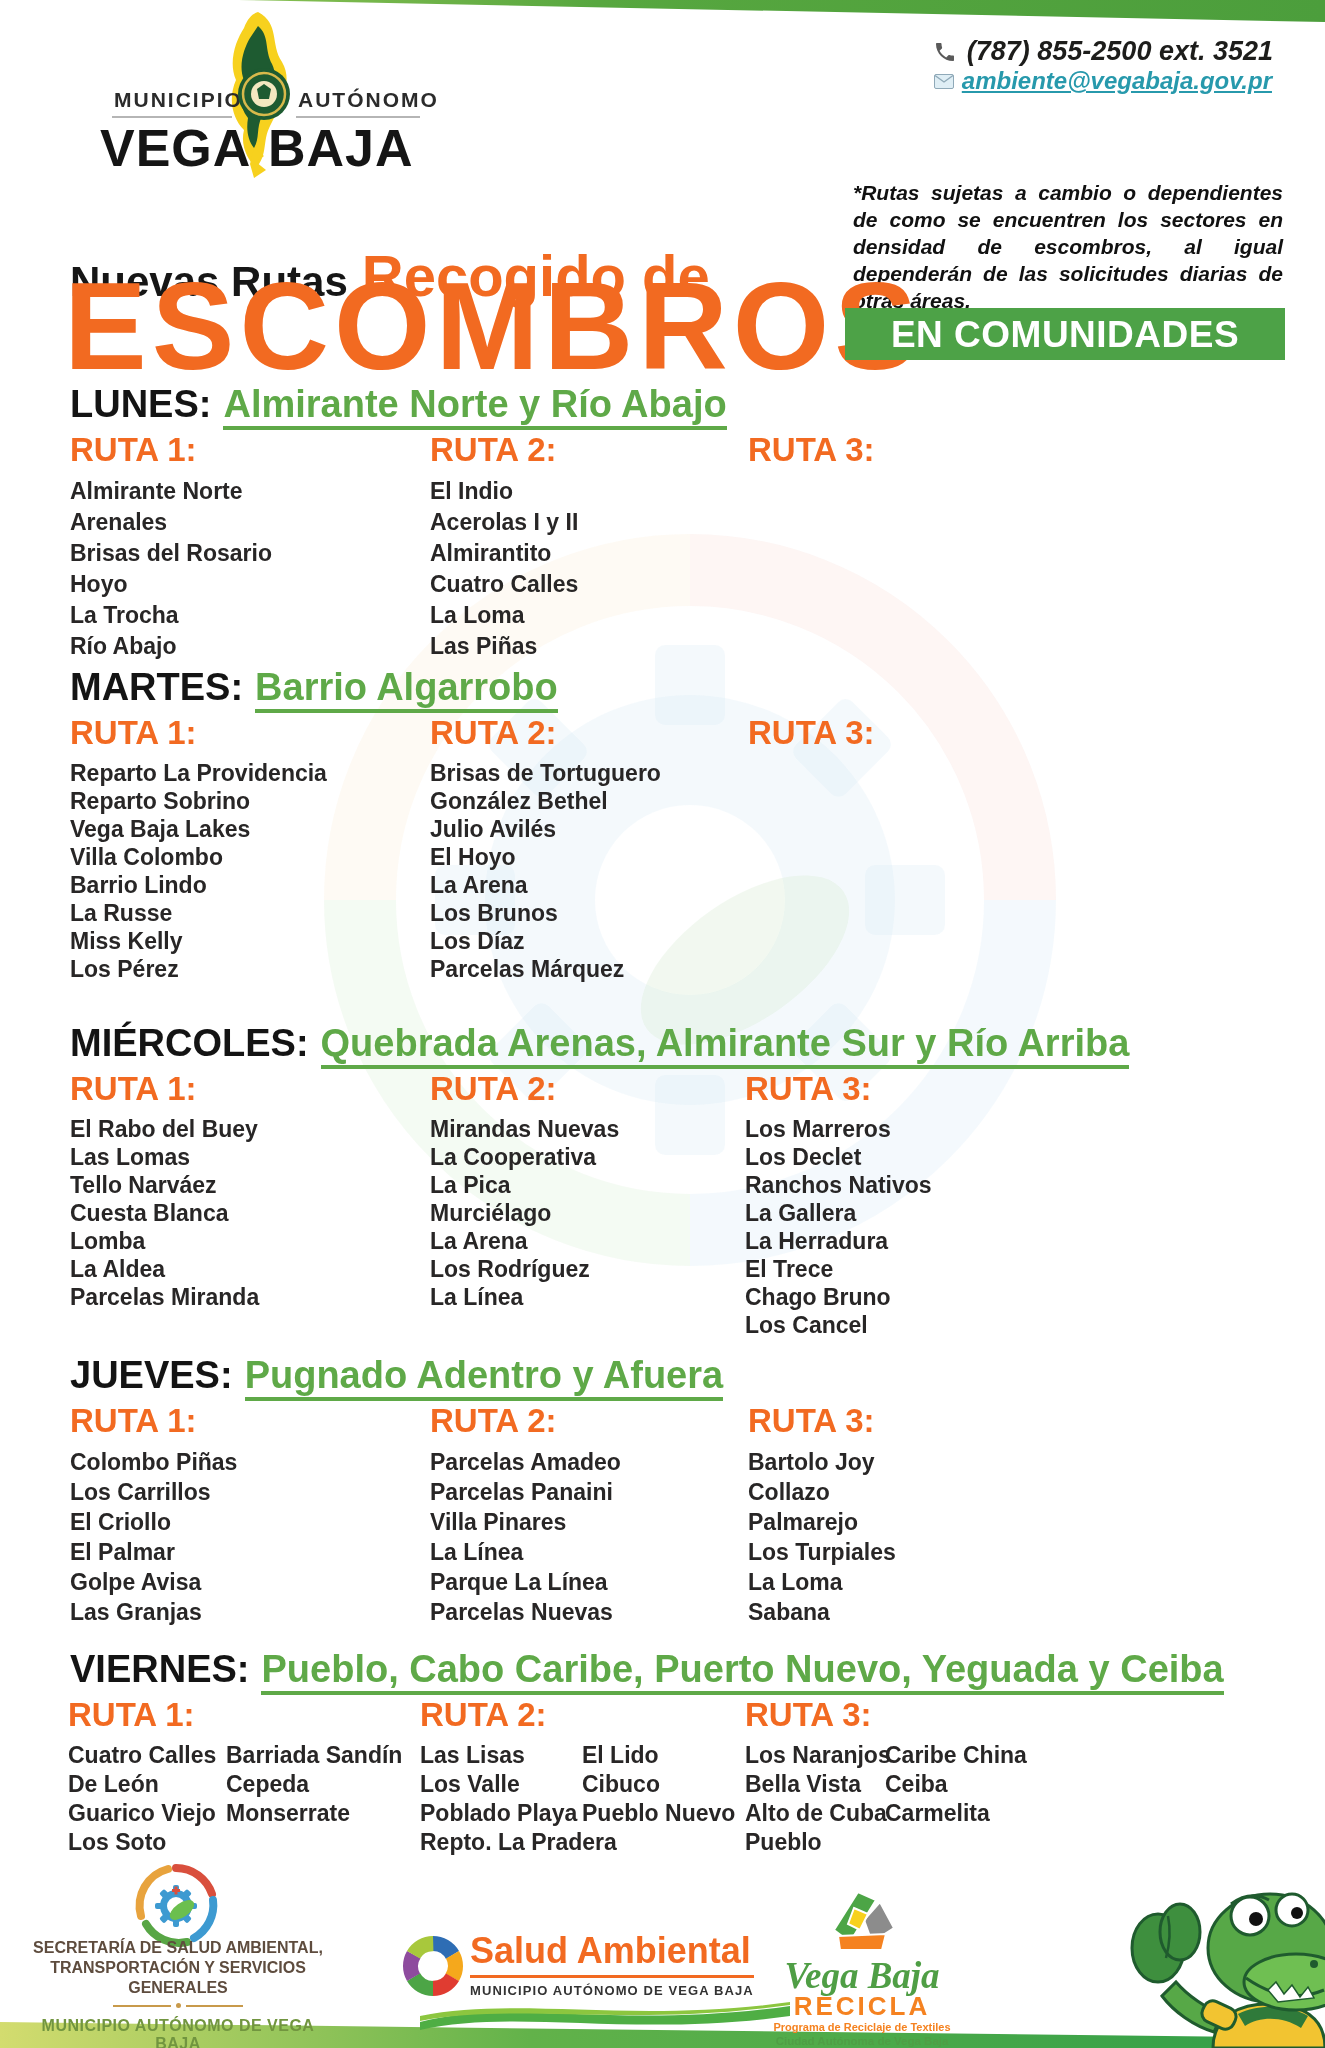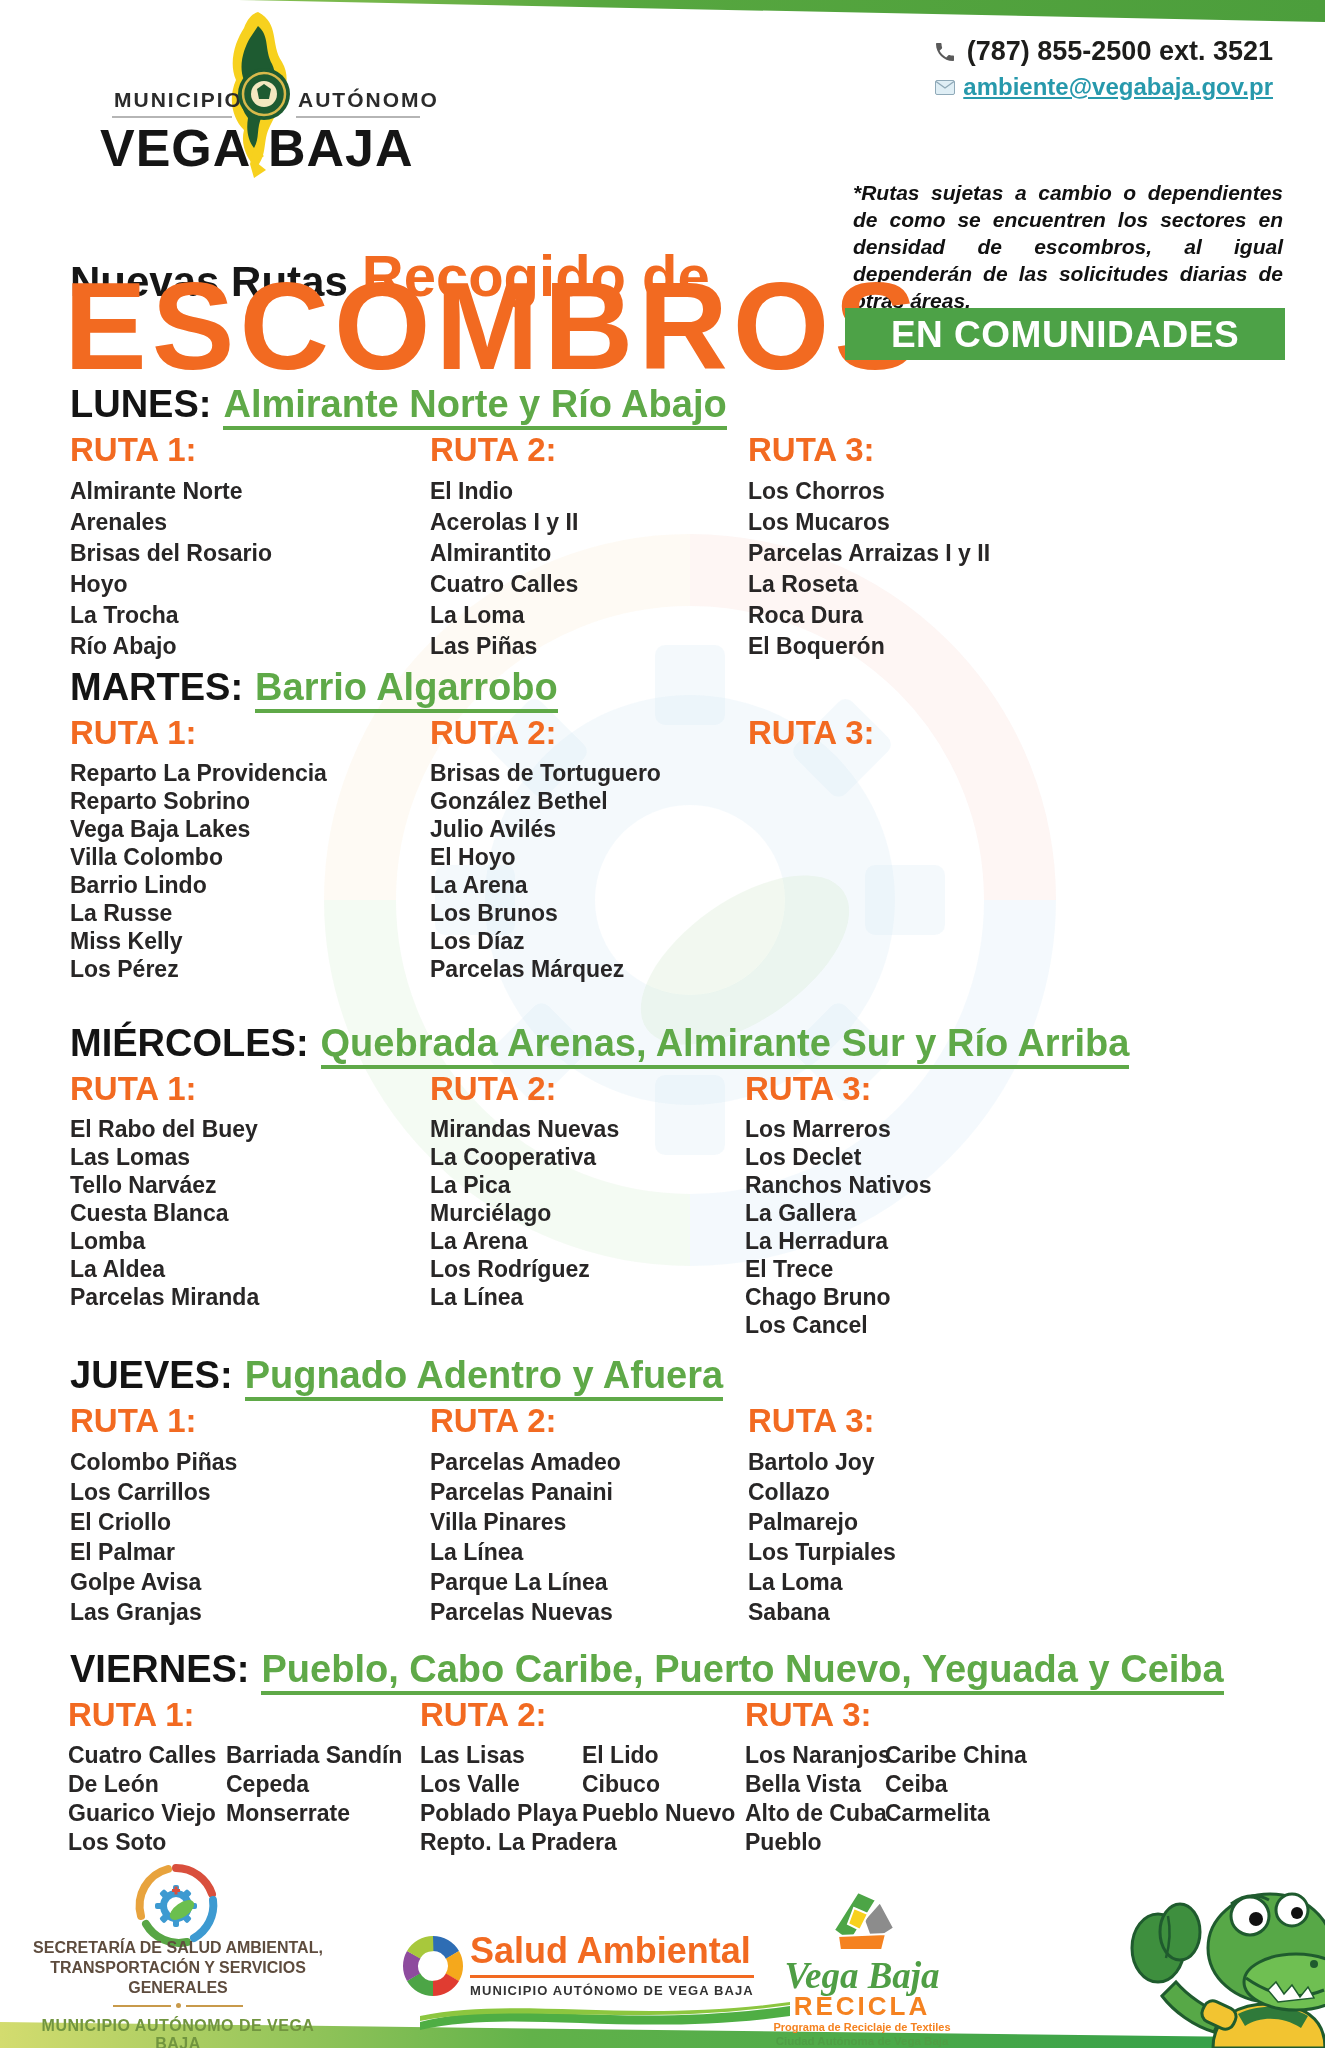--- a/index.html
+++ b/index.html
@@ -14,21 +14,21 @@
     background:linear-gradient(90deg,#d3dc6f,#62b24a 40%,#2f9e48);
     clip-path:polygon(0 46%,100% 79%,100% 100%,0 100%);}
   
   .watermark{left:290px;top:500px;opacity:.55;pointer-events:none;}
   
   .brand-word{top:88px;font-size:21px;font-weight:bold;letter-spacing:2px;color:#2b2b2b;z-index:2;}
   .brand-underline{height:2px;background:#b5b5b5;top:116px;z-index:2;}
   .brand-big{top:118px;font-size:52px;font-weight:bold;color:#151515;letter-spacing:1px;z-index:2;}
   .seal{z-index:3;}
   .island{left:210px;top:10px;z-index:1;}
-  .contact{right:52px;top:36px;display:flex;flex-direction:column;align-items:flex-end;gap:6px;}
+  .contact{right:52px;top:36px;display:flex;flex-direction:column;align-items:center;gap:0;font-style:italic;}
   .phone-row{display:flex;align-items:center;gap:10px;font-size:27px;font-weight:bold;color:#1d1d1b;}
   .email-row{display:flex;align-items:center;gap:8px;font-size:24px;font-weight:bold;}
   .email-row a{color:#2799AC;text-decoration:underline;}
   .disclaimer{left:853px;top:158px;width:430px;font-size:21px;line-height:27px;
     font-weight:bold;font-style:italic;color:#111;text-align:justify;}
   
   .title-line{left:70px;top:242px;white-space:nowrap;}
   .title-line .t-black{font-size:42px;font-weight:bold;color:#161616;}
   .title-line .t-orange{font-size:58px;font-weight:bold;color:#F26A21;margin-left:14px;}
   .t-main{left:64px;top:264px;font-size:124px;line-height:1;font-weight:bold;
@@ -157,28 +157,20 @@
           <li>El Indio</li>
           <li>Acerolas I y II</li>
           <li>Almirantito</li>
           <li>Cuatro Calles</li>
           <li>La Loma</li>
           <li>Las Piñas</li>
         </ul>
       </div>
       <div class="route-col" style="left: 748px;">
         <div class="route-label">RUTA 3:</div>
-        <ul class="route-list" style="line-height: 31px;">
-          <li>Los Chorros</li>
-          <li>Los Mucaros</li>
-          <li>Parcelas Arraizas I y II</li>
-          <li>La Roseta</li>
-          <li>Roca Dura</li>
-          <li>El Boquerón</li>
-        </ul>
       </div>
     </section>
     <section class="abs day-section" style="top: 666px;">
       <div class="day-heading"><span class="day-name">MARTES:</span><span class="day-areas">Barrio Algarrobo</span></div>
       <div class="route-col" style="left: 70px;">
         <div class="route-label">RUTA 1:</div>
         <ul class="route-list" style="line-height: 28px;">
           <li>Reparto La Providencia</li>
           <li>Reparto Sobrino</li>
           <li>Vega Baja Lakes</li>

